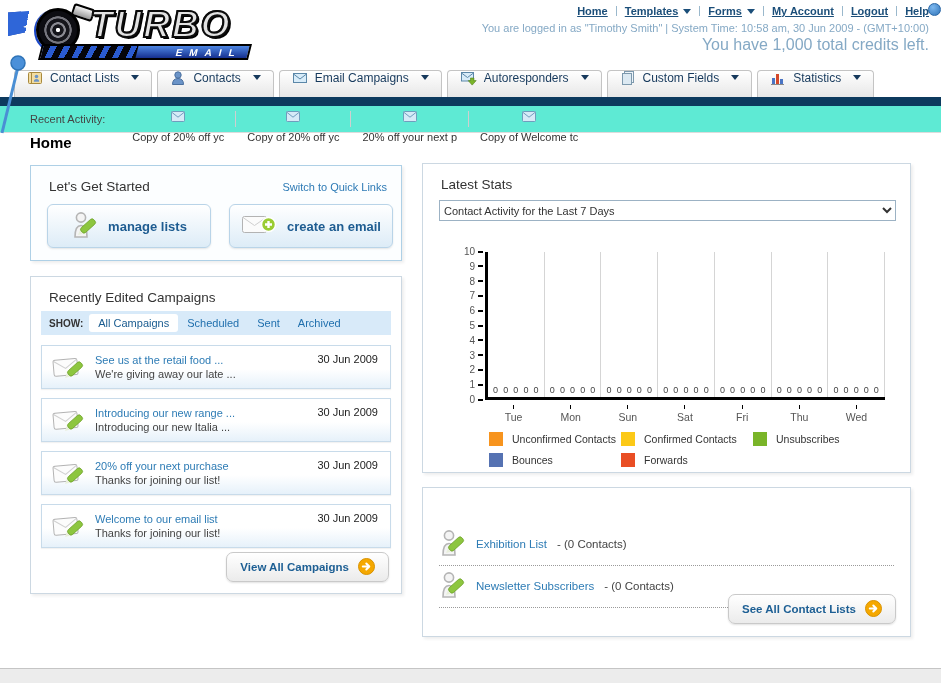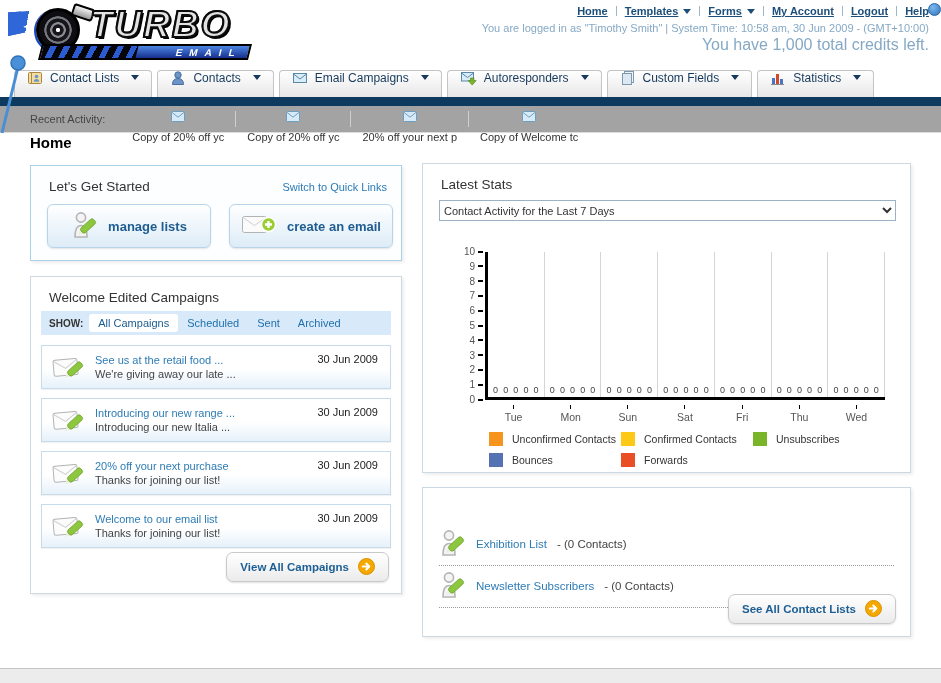--- a/index.html
+++ b/index.html
@@ -54,21 +54,21 @@
   .tab {
     display: flex; align-items: center; gap: 7px; padding: 5px 12px 18px;
     background: linear-gradient(#ffffff, #e7e7e7); border: 1px solid #c4c4c4; border-bottom: none;
     border-radius: 4px 4px 0 0; font-size: 12px; color: #16395c; cursor: pointer; height: 27px;
   }
   .tab .dd-arrow { border-top-color: #16395c; }
   .tab .icon svg { display: block; }
   .navy-bar { position: absolute; left: 0; top: 97px; width: 941px; height: 9px; background: #0d3a5e; }
 
   
-  .recent-activity { position: absolute; left: 0; top: 106px; width: 941px; height: 27px; background: #a3a3a3;
+  .recent-activity { position: absolute; left: 0; top: 106px; width: 941px; height: 27px; background: #5eead4;
     border-bottom: 1px solid #dcdcdc; display: flex; align-items: center; padding-left: 30px; font-size: 11px; color: #333; }
   .ra-label { margin-right: 16px; color: #444; }
   .ra-item { display: flex; align-items: center; gap: 7px; padding: 0 11px; border-right: 1px solid #cfcfcf;
     height: 16px; cursor: pointer; color: #333; flex-direction: column; }
   .ra-item:last-child { border-right: none; }
 
   .page-title { position: absolute; left: 30px; top: 134px; font-size: 15px; font-weight: bold; color: #000; }
 
   
   .panel { position: absolute; background: #fff; border: 1px solid #ccd8e2; box-shadow: 2px 2px 3px rgba(0,0,0,0.07); }
@@ -298,21 +298,21 @@
           <rect x="1.5" y="4.5" width="24" height="16" rx="2" fill="#fbfbfb" stroke="#b3b3b3"></rect>
           <path d="M2 5.5 L13.5 13.5 L25 5.5" fill="none" stroke="#cfcfcf"></path>
           <circle cx="27.5" cy="12.5" r="7" fill="#9acc33" stroke="#ffffff" stroke-width="1.5"></circle>
           <path d="M24 12.5 H31 M27.5 9 V16" stroke="#ffffff" stroke-width="2.4"></path>
         </svg></span>
     <span>create an email</span>
   </div>
 </div>
 
 <div class="panel panel-camp">
-  <div class="panel-title">Welcome Edited Campaigns</div>
+  <div class="panel-title">Recently Edited Campaigns</div>
   <div class="camp-tabbar">
     <span class="show-label">SHOW:</span>
     <span style="display:flex;" id="camp-tabs">
         <a class="camp-tab active">All Campaigns</a>
         <a class="camp-tab">Scheduled</a>
         <a class="camp-tab">Sent</a>
         <a class="camp-tab">Archived</a>
       </span>
   </div>
   <div class="camp-items" id="camp-items">

